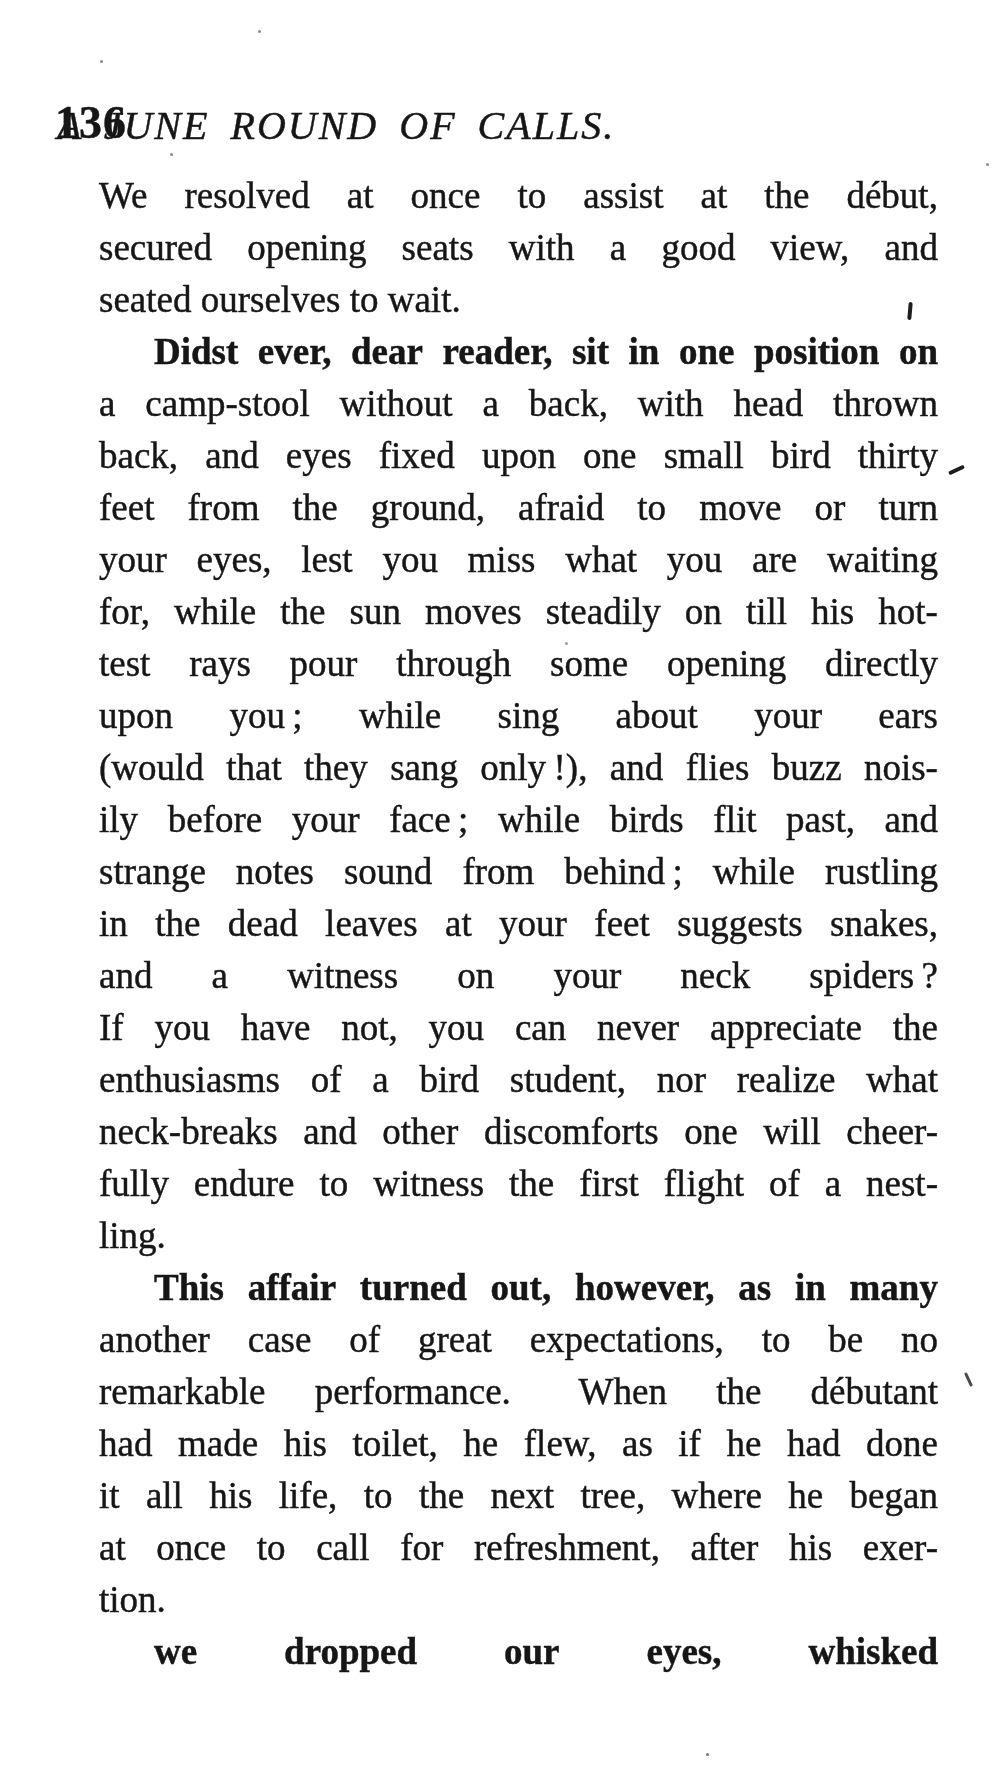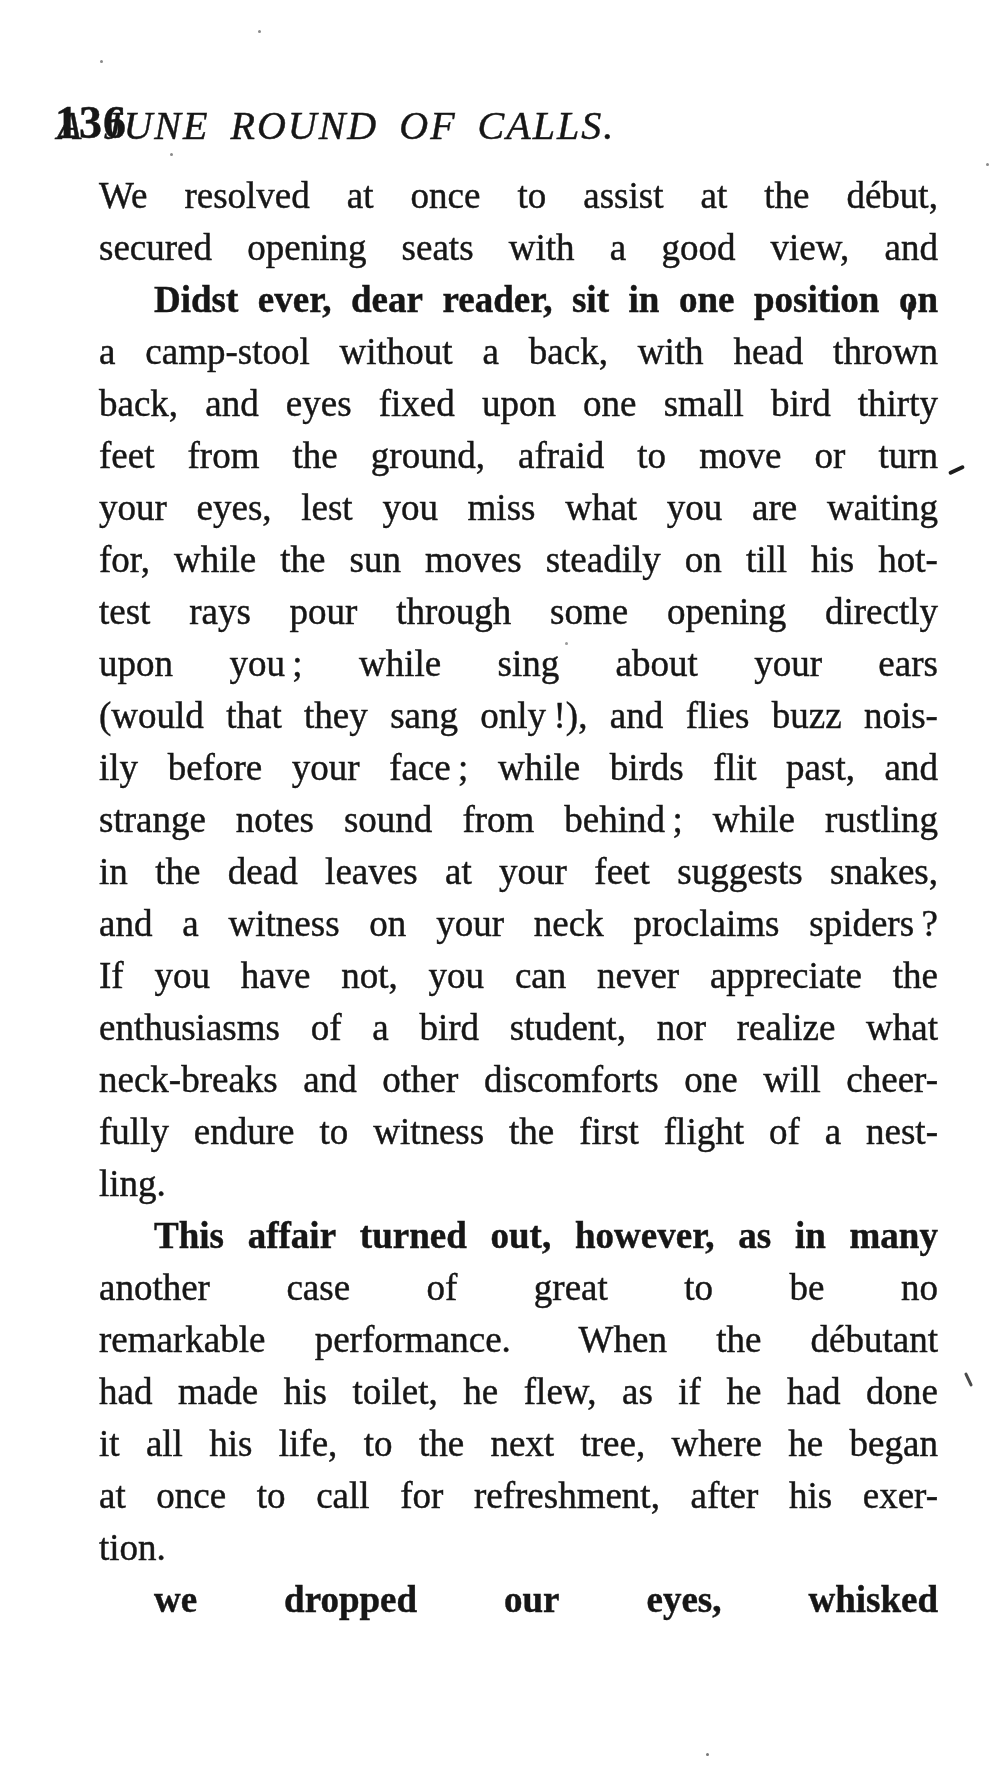--- a/index.html
+++ b/index.html
@@ -94,20 +94,21 @@
       <div class="line j">
         <span>secured</span>
         <span>opening</span>
         <span>seats</span>
         <span>with</span>
         <span>a</span>
         <span>good</span>
         <span>view,</span>
         <span>and</span>
       </div>
+      <div class="line">seated ourselves to wait.</div>
       <div class="line j indent">
         <span>Didst</span>
         <span>ever,</span>
         <span>dear</span>
         <span>reader,</span>
         <span>sit</span>
         <span>in</span>
         <span>one</span>
         <span>position</span>
         <span>on</span>
@@ -227,21 +228,20 @@
         <span>suggests</span>
         <span>snakes,</span>
       </div>
       <div class="line j">
         <span>and</span>
         <span>a</span>
         <span>witness</span>
         <span>on</span>
         <span>your</span>
         <span>neck</span>
-        <span>proclaims</span>
         <span>spiders ?</span>
       </div>
       <div class="line j">
         <span>If</span>
         <span>you</span>
         <span>have</span>
         <span>not,</span>
         <span>you</span>
         <span>can</span>
         <span>never</span>
@@ -288,20 +288,21 @@
         <span>however,</span>
         <span>as</span>
         <span>in</span>
         <span>many</span>
       </div>
       <div class="line j">
         <span>another</span>
         <span>case</span>
         <span>of</span>
         <span>great</span>
+        <span>expectations,</span>
         <span>to</span>
         <span>be</span>
         <span>no</span>
       </div>
       <div class="line j">
         <span>remarkable</span>
         <span>performance. </span>
         <span>When</span>
         <span>the</span>
         <span>débutant</span>

